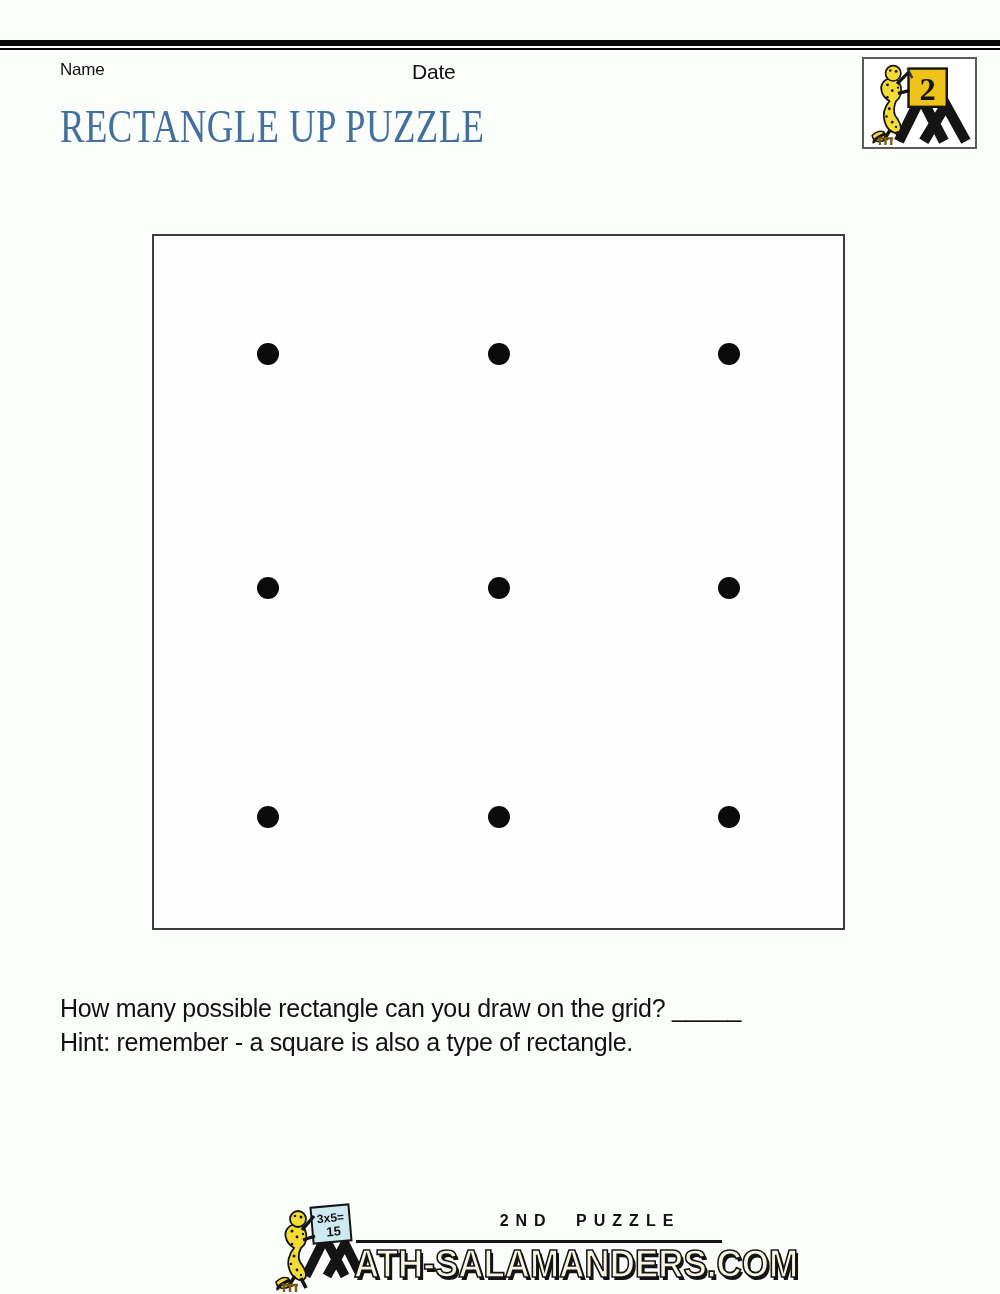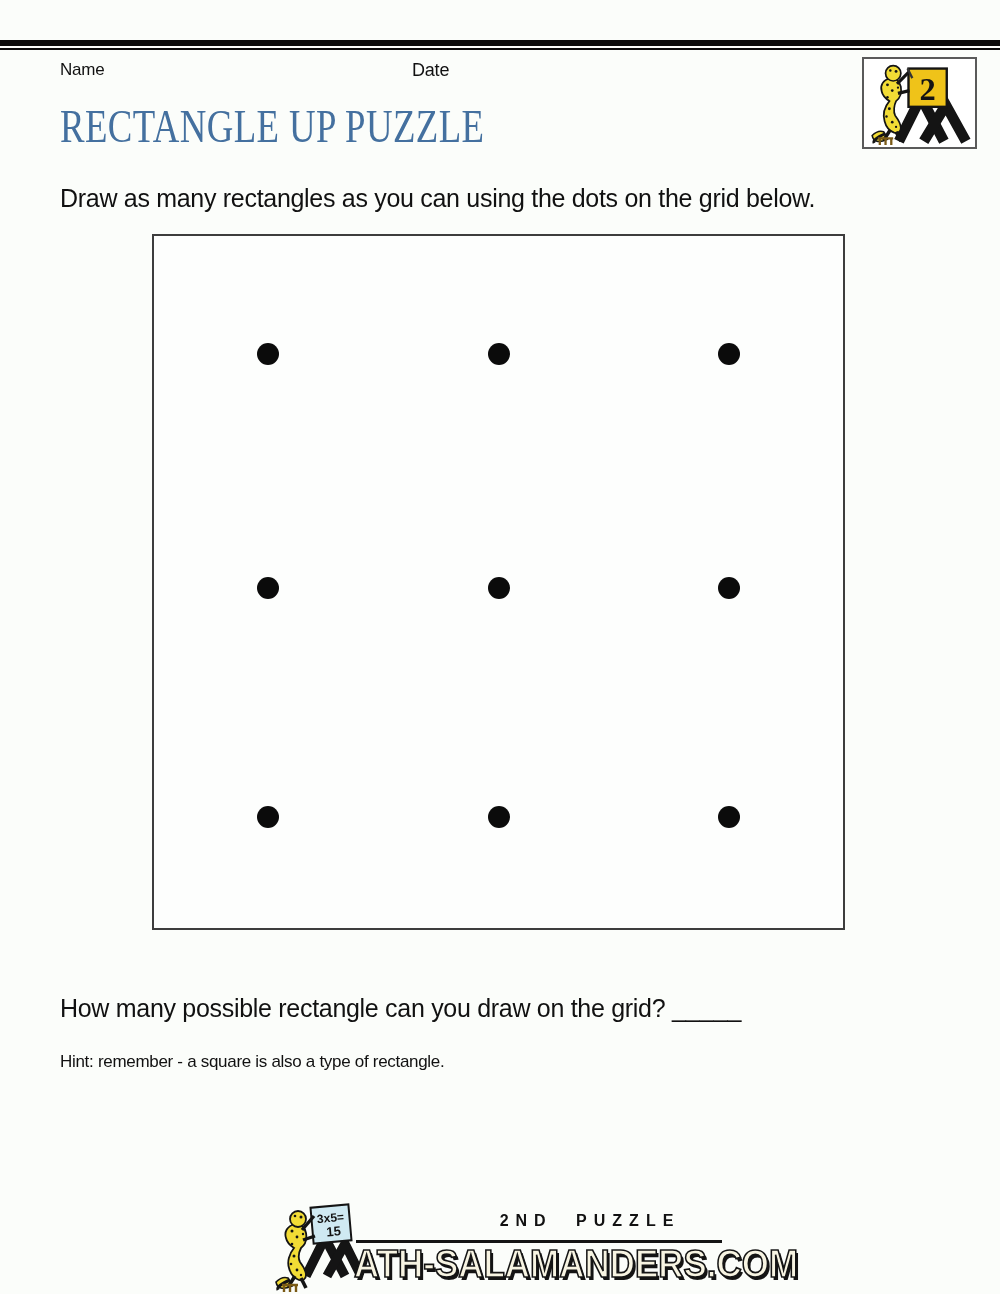--- a/index.html
+++ b/index.html
@@ -6,21 +6,21 @@
   html,body { background:#ffffff; }
   .page {
     position:relative; width:1000px; height:1294px;
     background:#fbfdfa; overflow:hidden;
     font-family:"Liberation Sans", sans-serif; color:#111;
   }
   .rule-thick { position:absolute; left:0; top:40px; width:100%; height:6px; background:#0a0a0a; }
   .rule-thin  { position:absolute; left:0; top:48px; width:100%; height:2px; background:#0a0a0a; }
 
   .name-label { position:absolute; left:60px; top:60px; font-size:17px; font-weight:500; letter-spacing:-0.2px; }
-  .date-label { position:absolute; left:412px; top:60px; font-size:18px; font-weight:500; letter-spacing:-0.2px; }
+  .date-label { position:absolute; left:412px; top:60px; font-size:21px; font-weight:500; letter-spacing:-0.2px; }
 
   .badge {
     position:absolute; left:862px; top:57px; width:115px; height:92px;
     background:#ffffff; border:2px solid #5a5a5a;
   }
   .badge svg { display:block; width:100%; height:100%; }
 
   .page-title {
     position:absolute; left:60px; top:100px;
     font-family:"Liberation Serif", serif;
@@ -32,21 +32,21 @@
   .instruction { position:absolute; left:60px; top:184px; font-size:25px; letter-spacing:-0.3px; white-space:nowrap; }
 
   .grid-box {
     position:absolute; left:152px; top:234px; width:693px; height:696px;
     border:2px solid #3d3d3d; background:#fdfefd;
   }
   .dot { position:absolute; border-radius:50%; transform:translate(-50%,-50%); }
 
   .question { position:absolute; left:60px; top:994px; font-size:25px; letter-spacing:-0.3px; white-space:nowrap; }
   .question .blank { letter-spacing:0; }
-  .hint { position:absolute; left:60px; top:1052px; font-size:17px; letter-spacing:-0.3px; white-space:nowrap;text-align:right; }
+  .hint { position:absolute; left:60px; top:1028px; font-size:25px; letter-spacing:-0.3px; white-space:nowrap;text-align:right; }
 
   .footer { position:absolute; left:270px; top:1198px; width:480px; height:96px; }
   .footer-art { position:absolute; left:0; top:0; width:94px; height:96px; }
   .grade-text {
     position:absolute; left:190px; top:14px; width:260px; text-align:center;
     font-size:16px; font-weight:bold; letter-spacing:7px; word-spacing:12px;
     white-space:nowrap;
   }
   .footer-rule { position:absolute; left:86px; top:42px; width:366px; height:2.5px; background:#141414; }
   .wordmark {
@@ -104,21 +104,20 @@
           <circle cx="29" cy="66" r="1.4"></circle>
             <circle cx="33" cy="71" r="1.2"></circle>
             <circle cx="35" cy="30" r="1.2"></circle>
         </g>
       </g>
     </svg>
   </div>
 
   <h1 class="page-title" style="color: rgb(68, 112, 159);">RECTANGLE UP PUZZLE</h1>
 
-  <p class="instruction">Draw as many rectangles as you can using the dots on the grid below.</p>
 
   <div class="grid-box">
       <div class="dot" style="left: 16.6%; top: 17.1%; height: 22px; width: 22px; background: rgb(11, 11, 11);"></div>
       <div class="dot" style="left: 50.1%; top: 17.1%; height: 22px; width: 22px; background: rgb(11, 11, 11);"></div>
       <div class="dot" style="left: 83.5%; top: 17.1%; height: 22px; width: 22px; background: rgb(11, 11, 11);"></div>
       <div class="dot" style="left: 16.6%; top: 50.9%; height: 22px; width: 22px; background: rgb(11, 11, 11);"></div>
       <div class="dot" style="left: 50.1%; top: 50.9%; height: 22px; width: 22px; background: rgb(11, 11, 11);"></div>
       <div class="dot" style="left: 83.5%; top: 50.9%; height: 22px; width: 22px; background: rgb(11, 11, 11);"></div>
       <div class="dot" style="left: 16.6%; top: 83.9%; height: 22px; width: 22px; background: rgb(11, 11, 11);"></div>
       <div class="dot" style="left: 50.1%; top: 83.9%; height: 22px; width: 22px; background: rgb(11, 11, 11);"></div>

